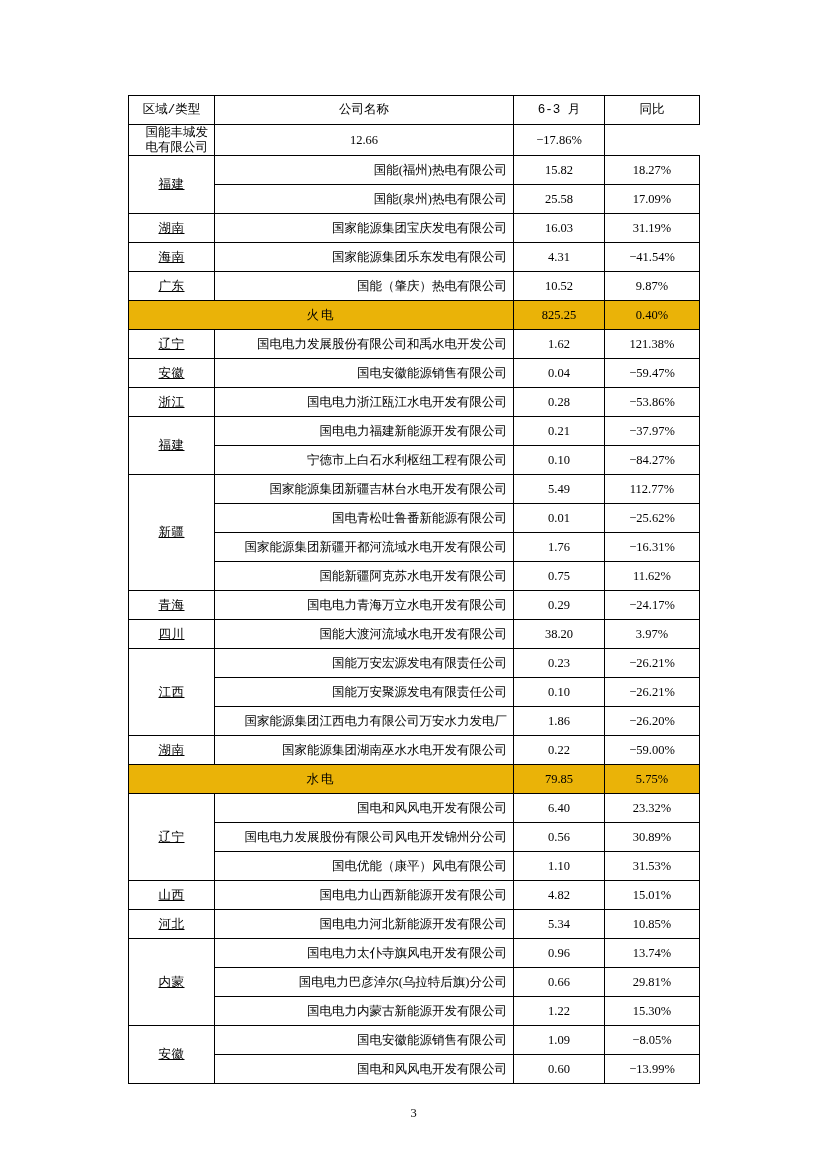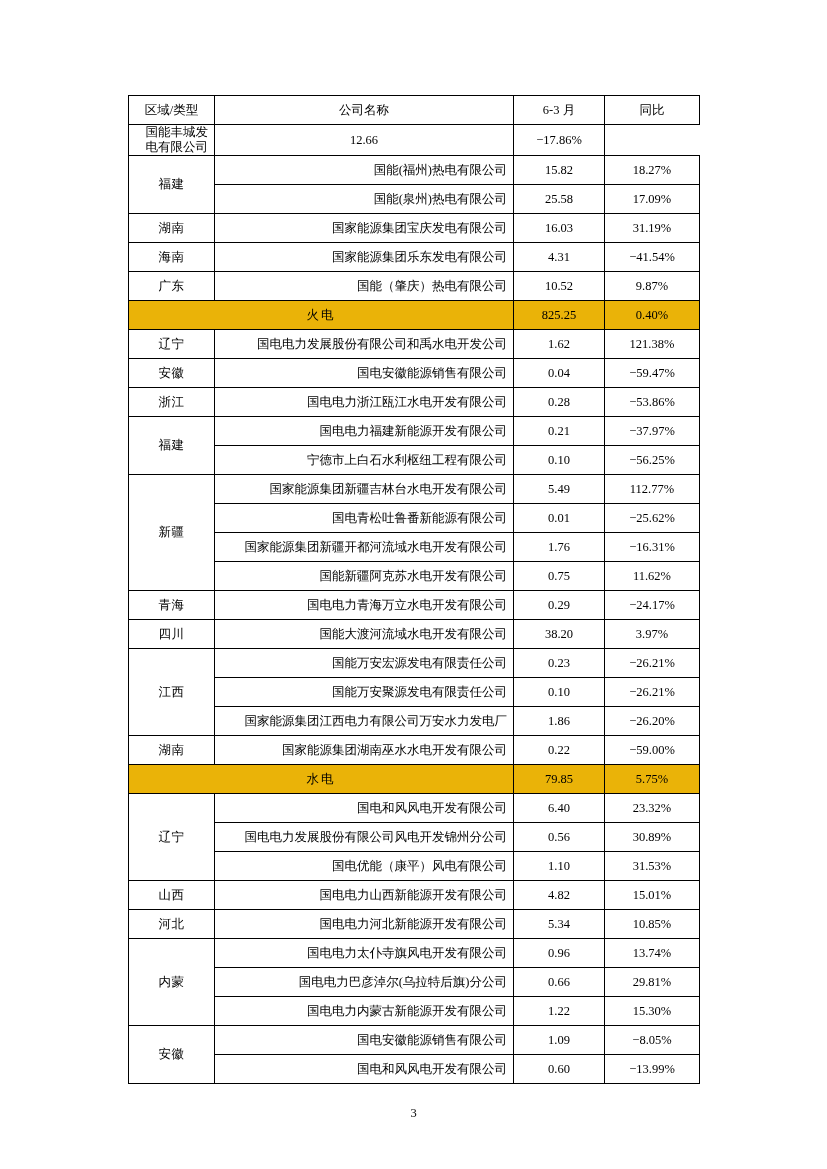--- a/index.html
+++ b/index.html
@@ -39,24 +39,26 @@
     vertical-align: middle;
     font-weight: normal;
     font-size: 12.5px;
     line-height: 1.2;
   }
   thead th {
     text-align: center;
     font-weight: bold;
     background: #ffffff;
     height: 26px;
+    font-family: Liberation Mono, monospace;
   }
   td.region {
     text-align: center;
     letter-spacing: 0.5px;
+    text-decoration: underline;
   }
   td.company {
     text-align: right;
     padding-left: 8px;
   }
   td.value, td.yoy {
     text-align: center;
     font-family: "Liberation Serif", serif;
   }
   tr.subtotal td {
@@ -155,21 +157,21 @@
         </tr>
         <tr>
           <td class="region" rowspan="2">福建</td>
           <td class="company">国电电力福建新能源开发有限公司</td>
           <td class="value">0.21</td>
           <td class="yoy">−37.97%</td>
         </tr>
         <tr>
           <td class="company">宁德市上白石水利枢纽工程有限公司</td>
           <td class="value">0.10</td>
-          <td class="yoy">−56.25%</td>
+          <td class="yoy">−84.27%</td>
         </tr>
         <tr>
           <td class="region" rowspan="4">新疆</td>
           <td class="company">国家能源集团新疆吉林台水电开发有限公司</td>
           <td class="value">5.49</td>
           <td class="yoy">112.77%</td>
         </tr>
         <tr>
           <td class="company">国电青松吐鲁番新能源有限公司</td>
           <td class="value">0.01</td>

